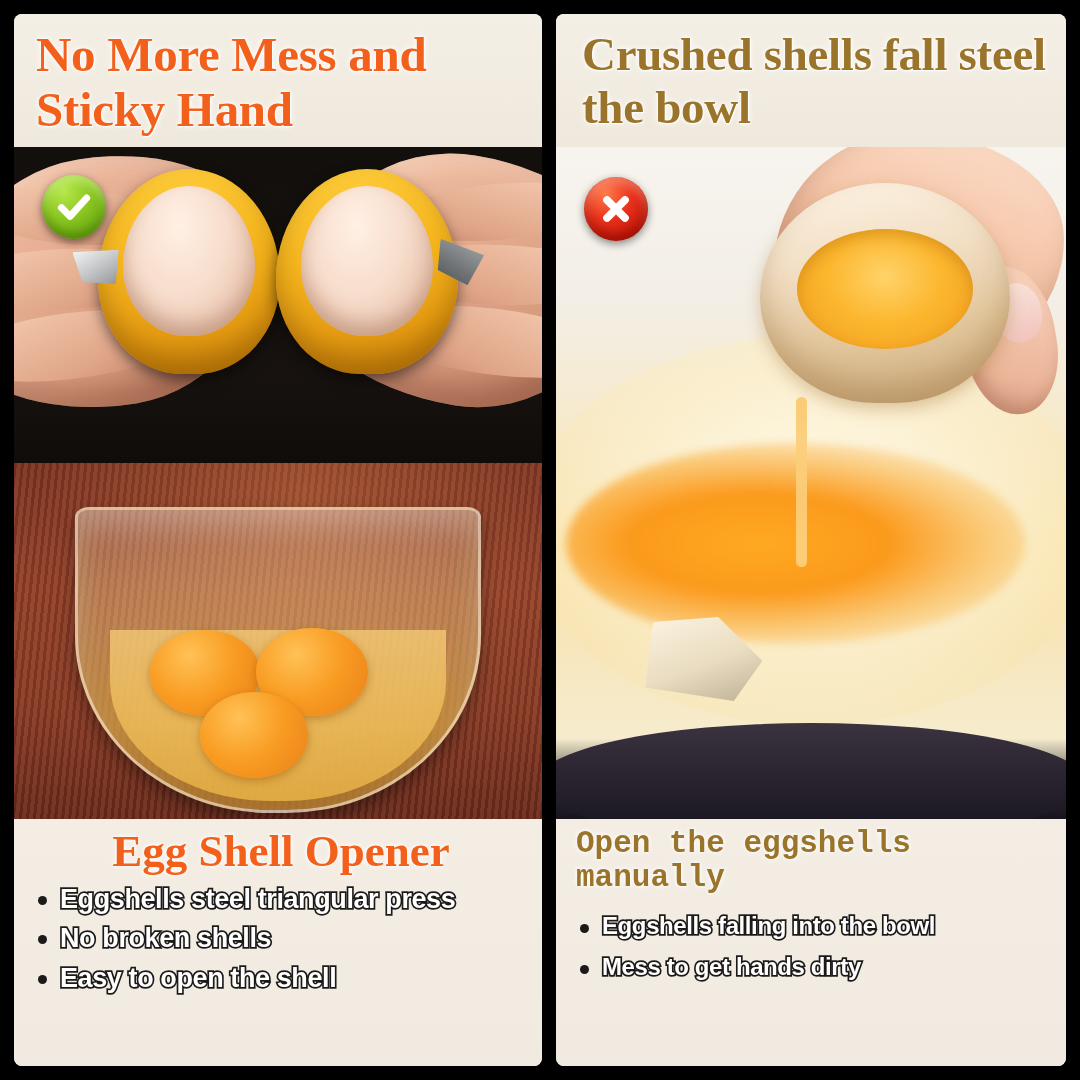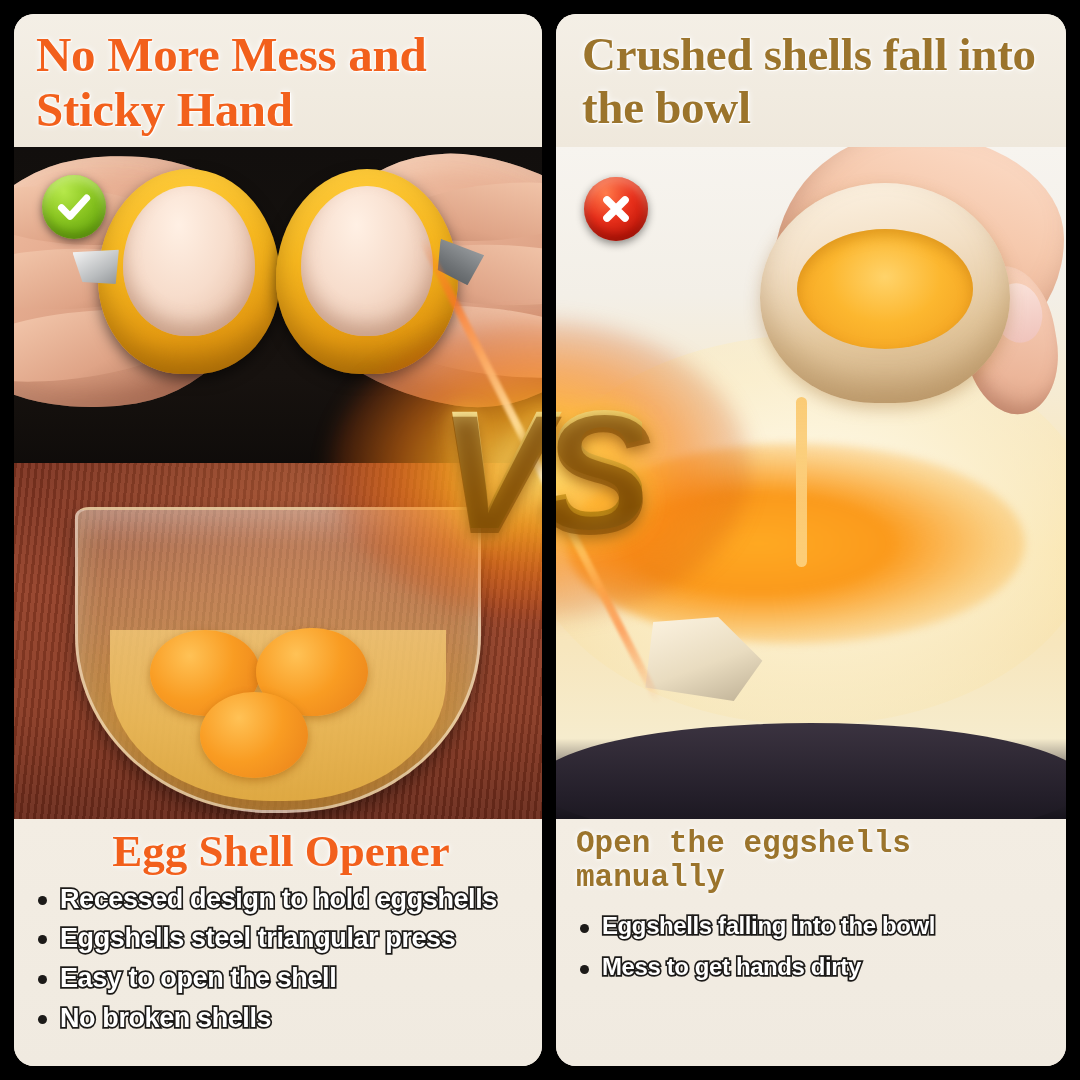--- a/index.html
+++ b/index.html
@@ -2,21 +2,21 @@
 <html><head>
 <meta charset="utf-8">
 <style>
   html,body{margin:0;padding:0;background:#000;}
   body{width:1080px;height:1080px;overflow:hidden;
        font-family:"Liberation Sans",sans-serif;}
 
   .poster{position:relative;width:1080px;height:1080px;background:#000;overflow:hidden;}
 
   
-  .panel{position:absolute;top:14px;height:1052px;overflow:hidden;border-radius:20px;background:#f2ece2;}
+  .panel{position:absolute;top:14px;height:1052px;overflow:hidden;border-radius:8px;background:#f2ece2;}
   .panel-left{left:14px;width:528px;}
   .panel-right{left:556px;width:510px;}
 
   
   .header{position:absolute;left:0;right:0;top:0;height:133px;
           background:linear-gradient(180deg,#f4efe6 0%,#f1ebe0 60%,#efe8dc 100%);
           box-sizing:border-box;padding:14px 18px 0 22px;}
   .headline{margin:0;font-family:"Liberation Serif",serif;font-weight:700;
             font-size:49px;line-height:1.12;letter-spacing:-0.3px;
             text-shadow:0 0 7px #fff,0 0 3px #fff,1px 1px 0 rgba(255,255,255,.9);}
@@ -217,32 +217,31 @@
       <div class="badge badge-check">
         <svg viewBox="0 0 24 24" aria-hidden="true">
           <path d="M4.5 12.4 L9.6 17.6 L19.6 6.6" fill="none" stroke="#ffffff" stroke-width="4.2" stroke-linecap="round" stroke-linejoin="round"></path>
         </svg>
       </div>
     </div>
 
     <div class="bottom">
       <h2 class="subtitle orange">Egg Shell Opener</h2>
       <ul class="bullets">
-        <li>Recessed design to hold eggshells</li>
         <li>Eggshells steel triangular press</li>
+        <li>No broken shells</li>
         <li>Easy to open the shell</li>
-        <li>No broken shells</li>
       </ul>
     </div>
   </div>
 
   <div class="panel panel-right">
 
     <div class="header">
-      <h1 class="headline brown">Crushed shells fall into the bowl</h1>
+      <h1 class="headline brown">Crushed shells fall steel the bowl</h1>
     </div>
 
     <div class="photo">
       <div class="scene-right"></div>
       <div class="whiteglow"></div>
       <div class="yolkpool"></div>
 
       <div class="hand2"></div>
       <div class="thumb2"></div>
       <div class="nail2"></div>
@@ -265,19 +264,14 @@
       <h2 class="subtitle brown">Open the eggshells manually</h2>
       <ul class="bullets">
         <li>Eggshells falling into the bowl</li>
         <li>Mess to get hands dirty</li>
       </ul>
     </div>
   </div>
 
   <div class="divider"></div>
 
-  <div class="vs-wrap">
-    <div class="vs-glow"></div>
-    <div class="streak"></div>
-    <div class="vs-text">VS</div>
-  </div>
 
 </div>
 
 </body></html>

